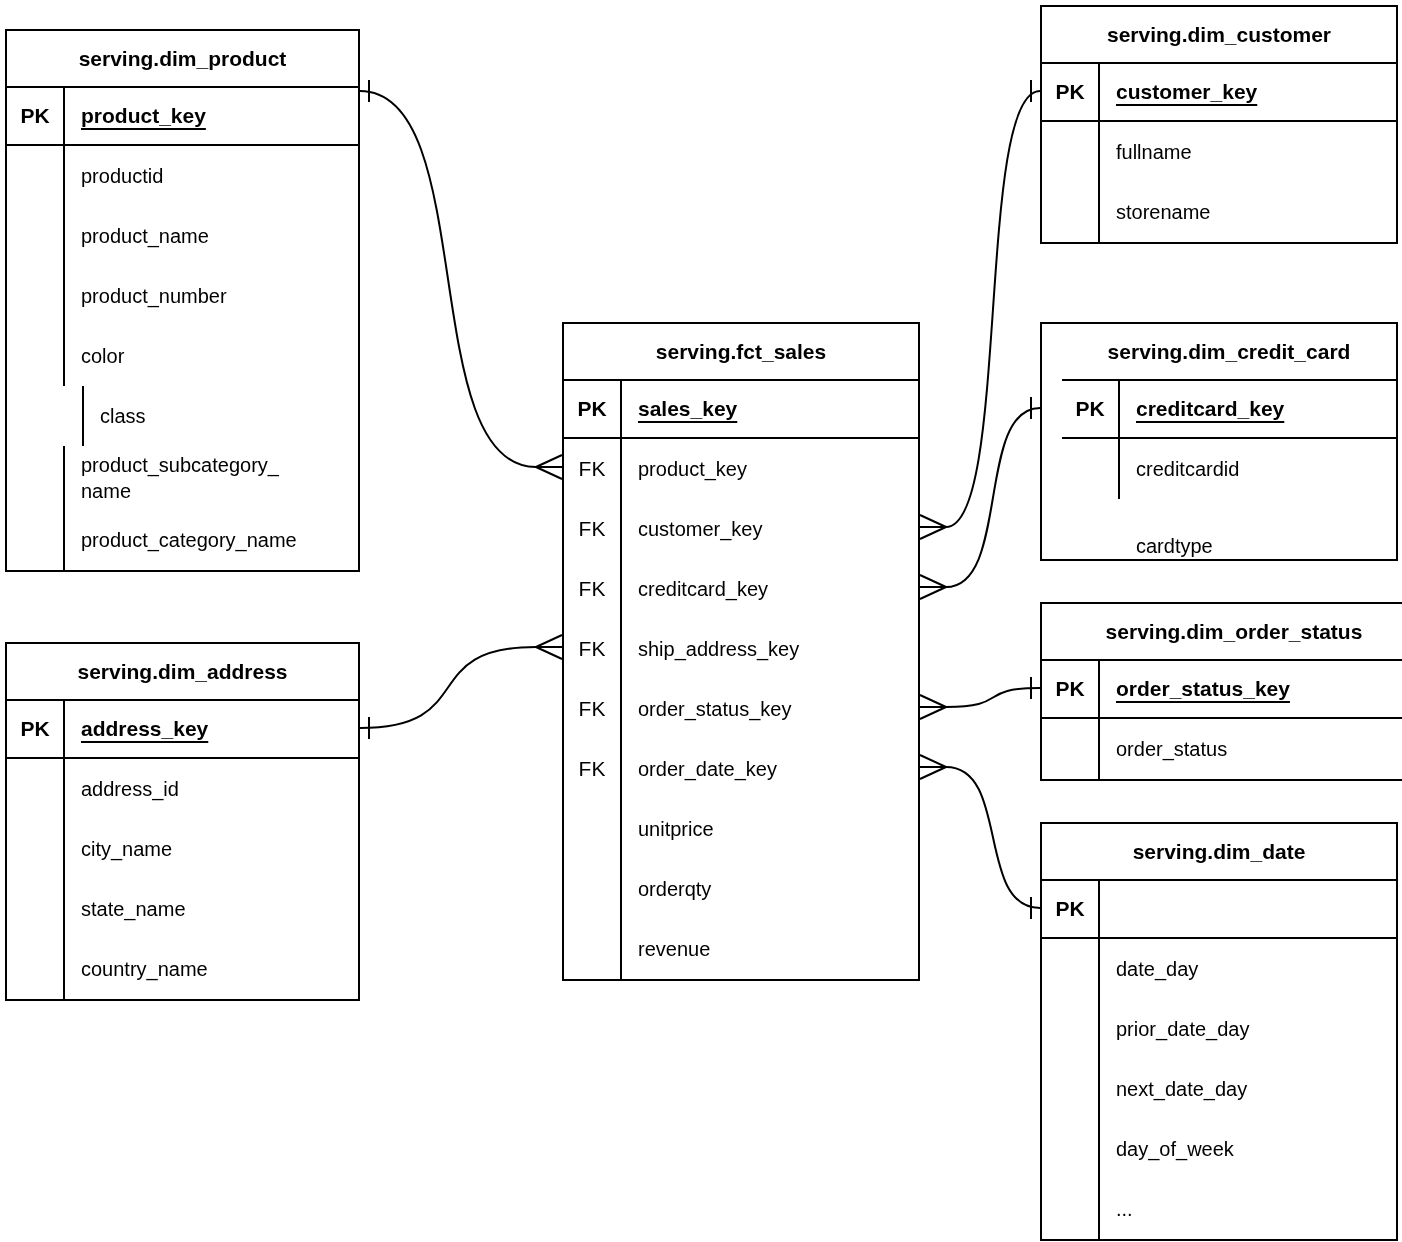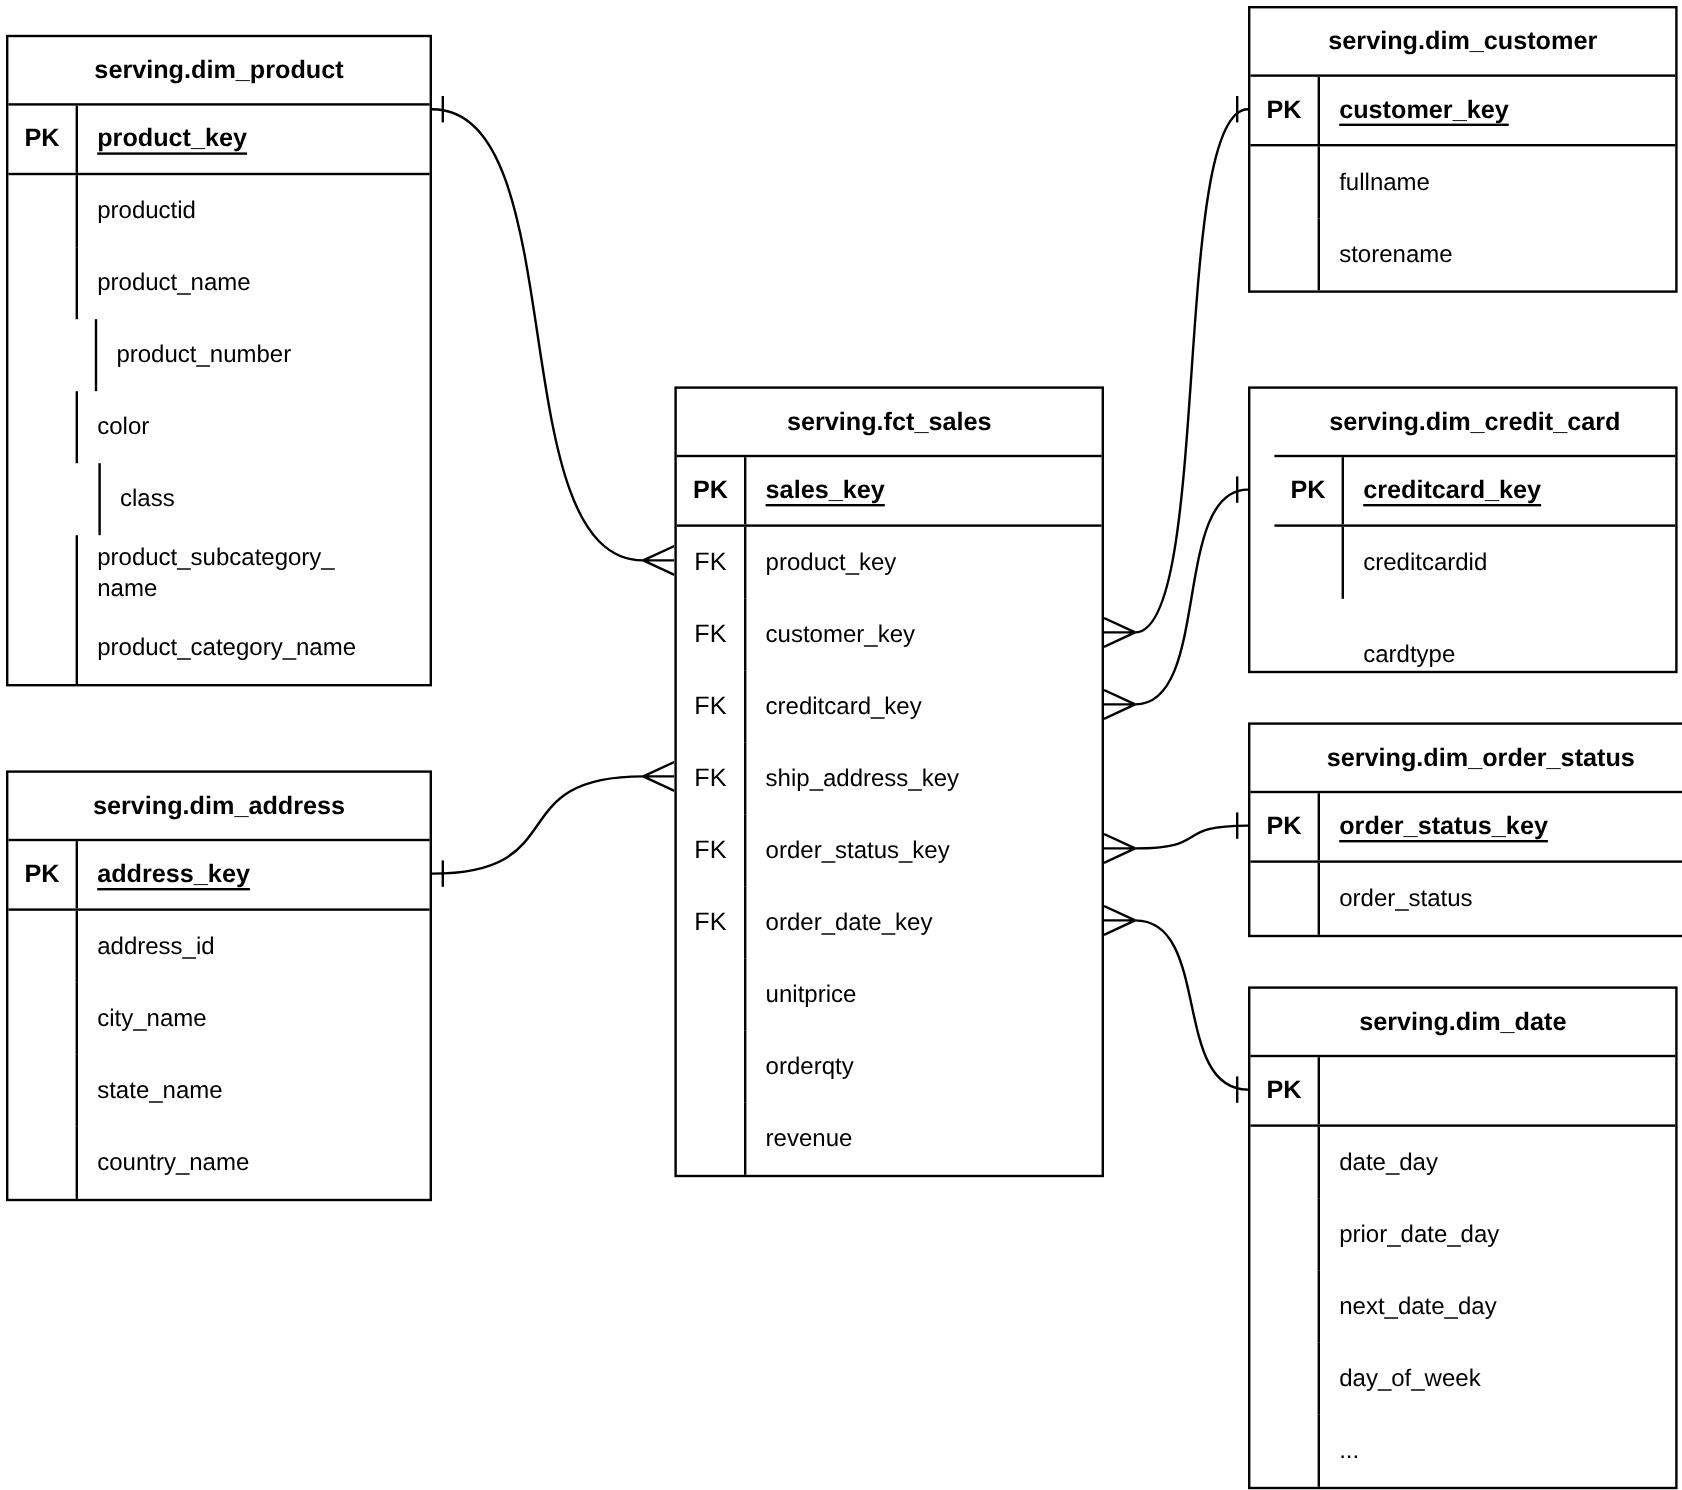--- a/index.html
+++ b/index.html
@@ -100,21 +100,21 @@
         </div>
         <div class="t-body">
           <div class="t-row" style="height: 60px; flex: 0 0 60px;">
             <div class="badge-cell"></div>
             <div class="name-cell">productid</div>
           </div>
           <div class="t-row" style="height: 60px; flex: 0 0 60px;">
             <div class="badge-cell"></div>
             <div class="name-cell">product_name</div>
           </div>
-          <div class="t-row" style="height: 60px; flex: 0 0 60px; padding-left: 16px;">
+          <div class="t-row" style="height: 60px; flex: 0 0 60px;">
             <div class="badge-cell"></div>
             <div class="name-cell">product_number</div>
           </div>
           <div class="t-row" style="height: 60px; flex: 0 0 60px;">
             <div class="badge-cell"></div>
             <div class="name-cell">color</div>
           </div>
           <div class="t-row" style="height: 60px; flex: 0 0 60px; padding-left: 19px;">
             <div class="badge-cell"></div>
             <div class="name-cell">class</div>

